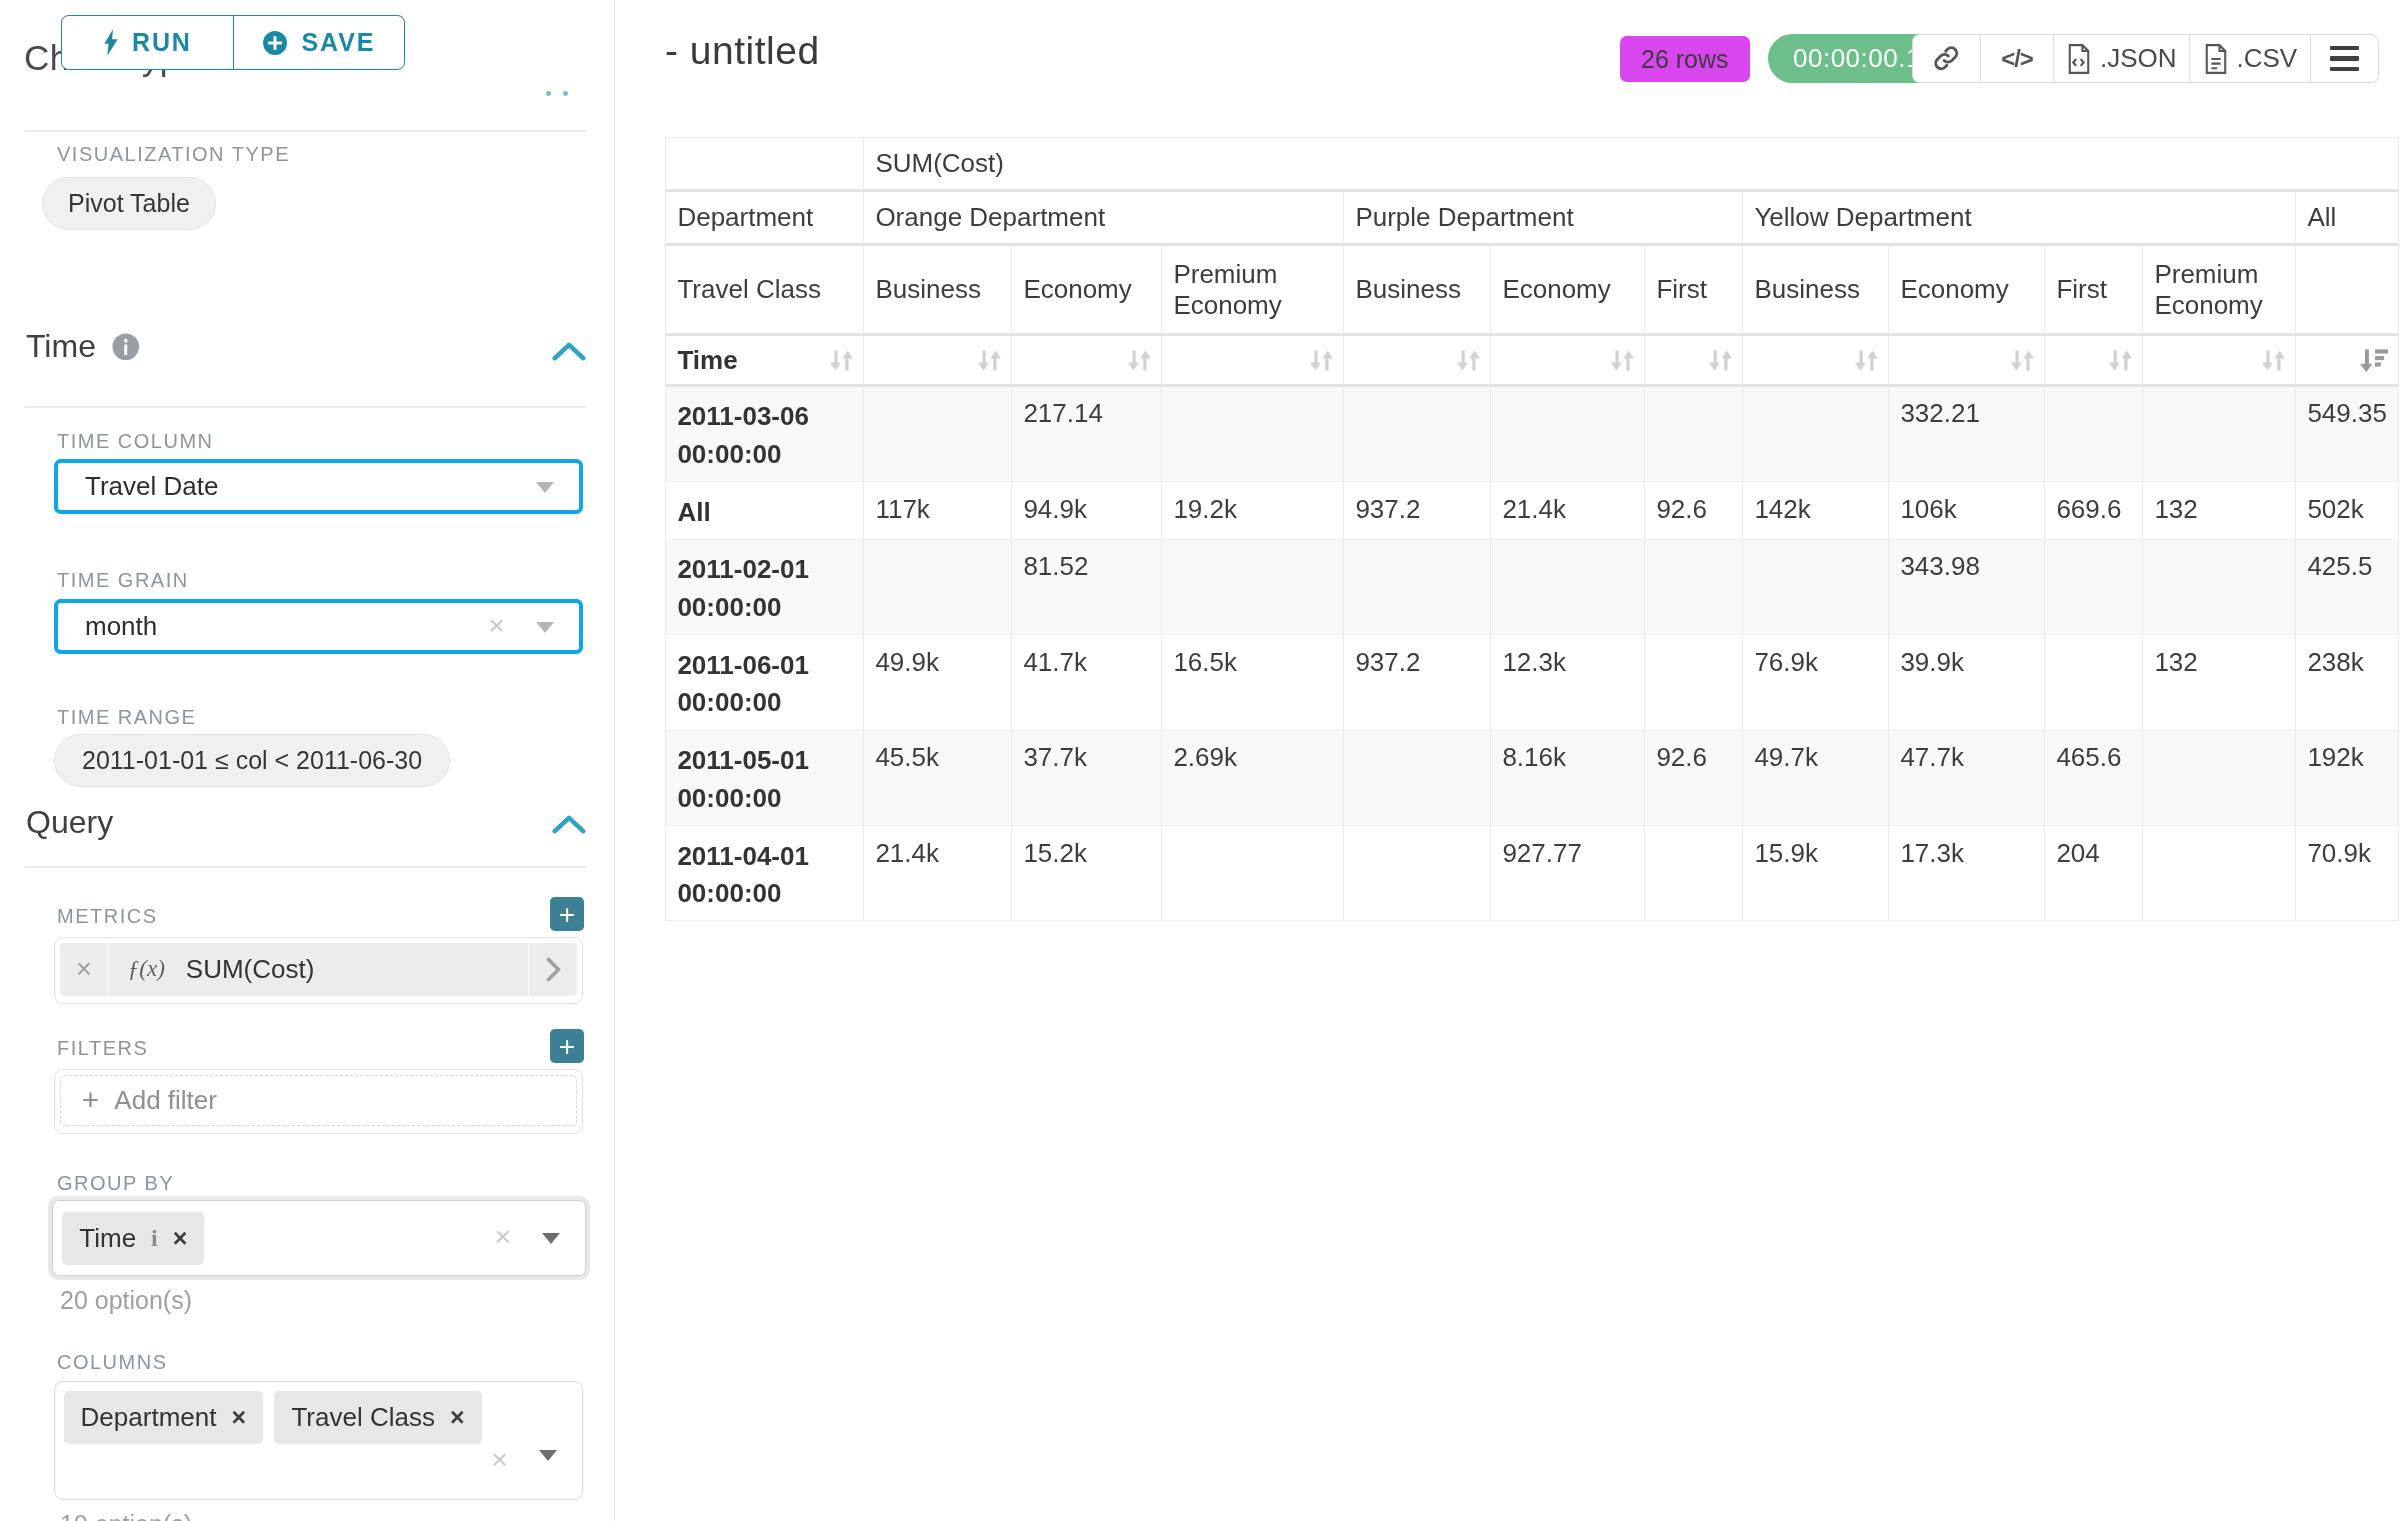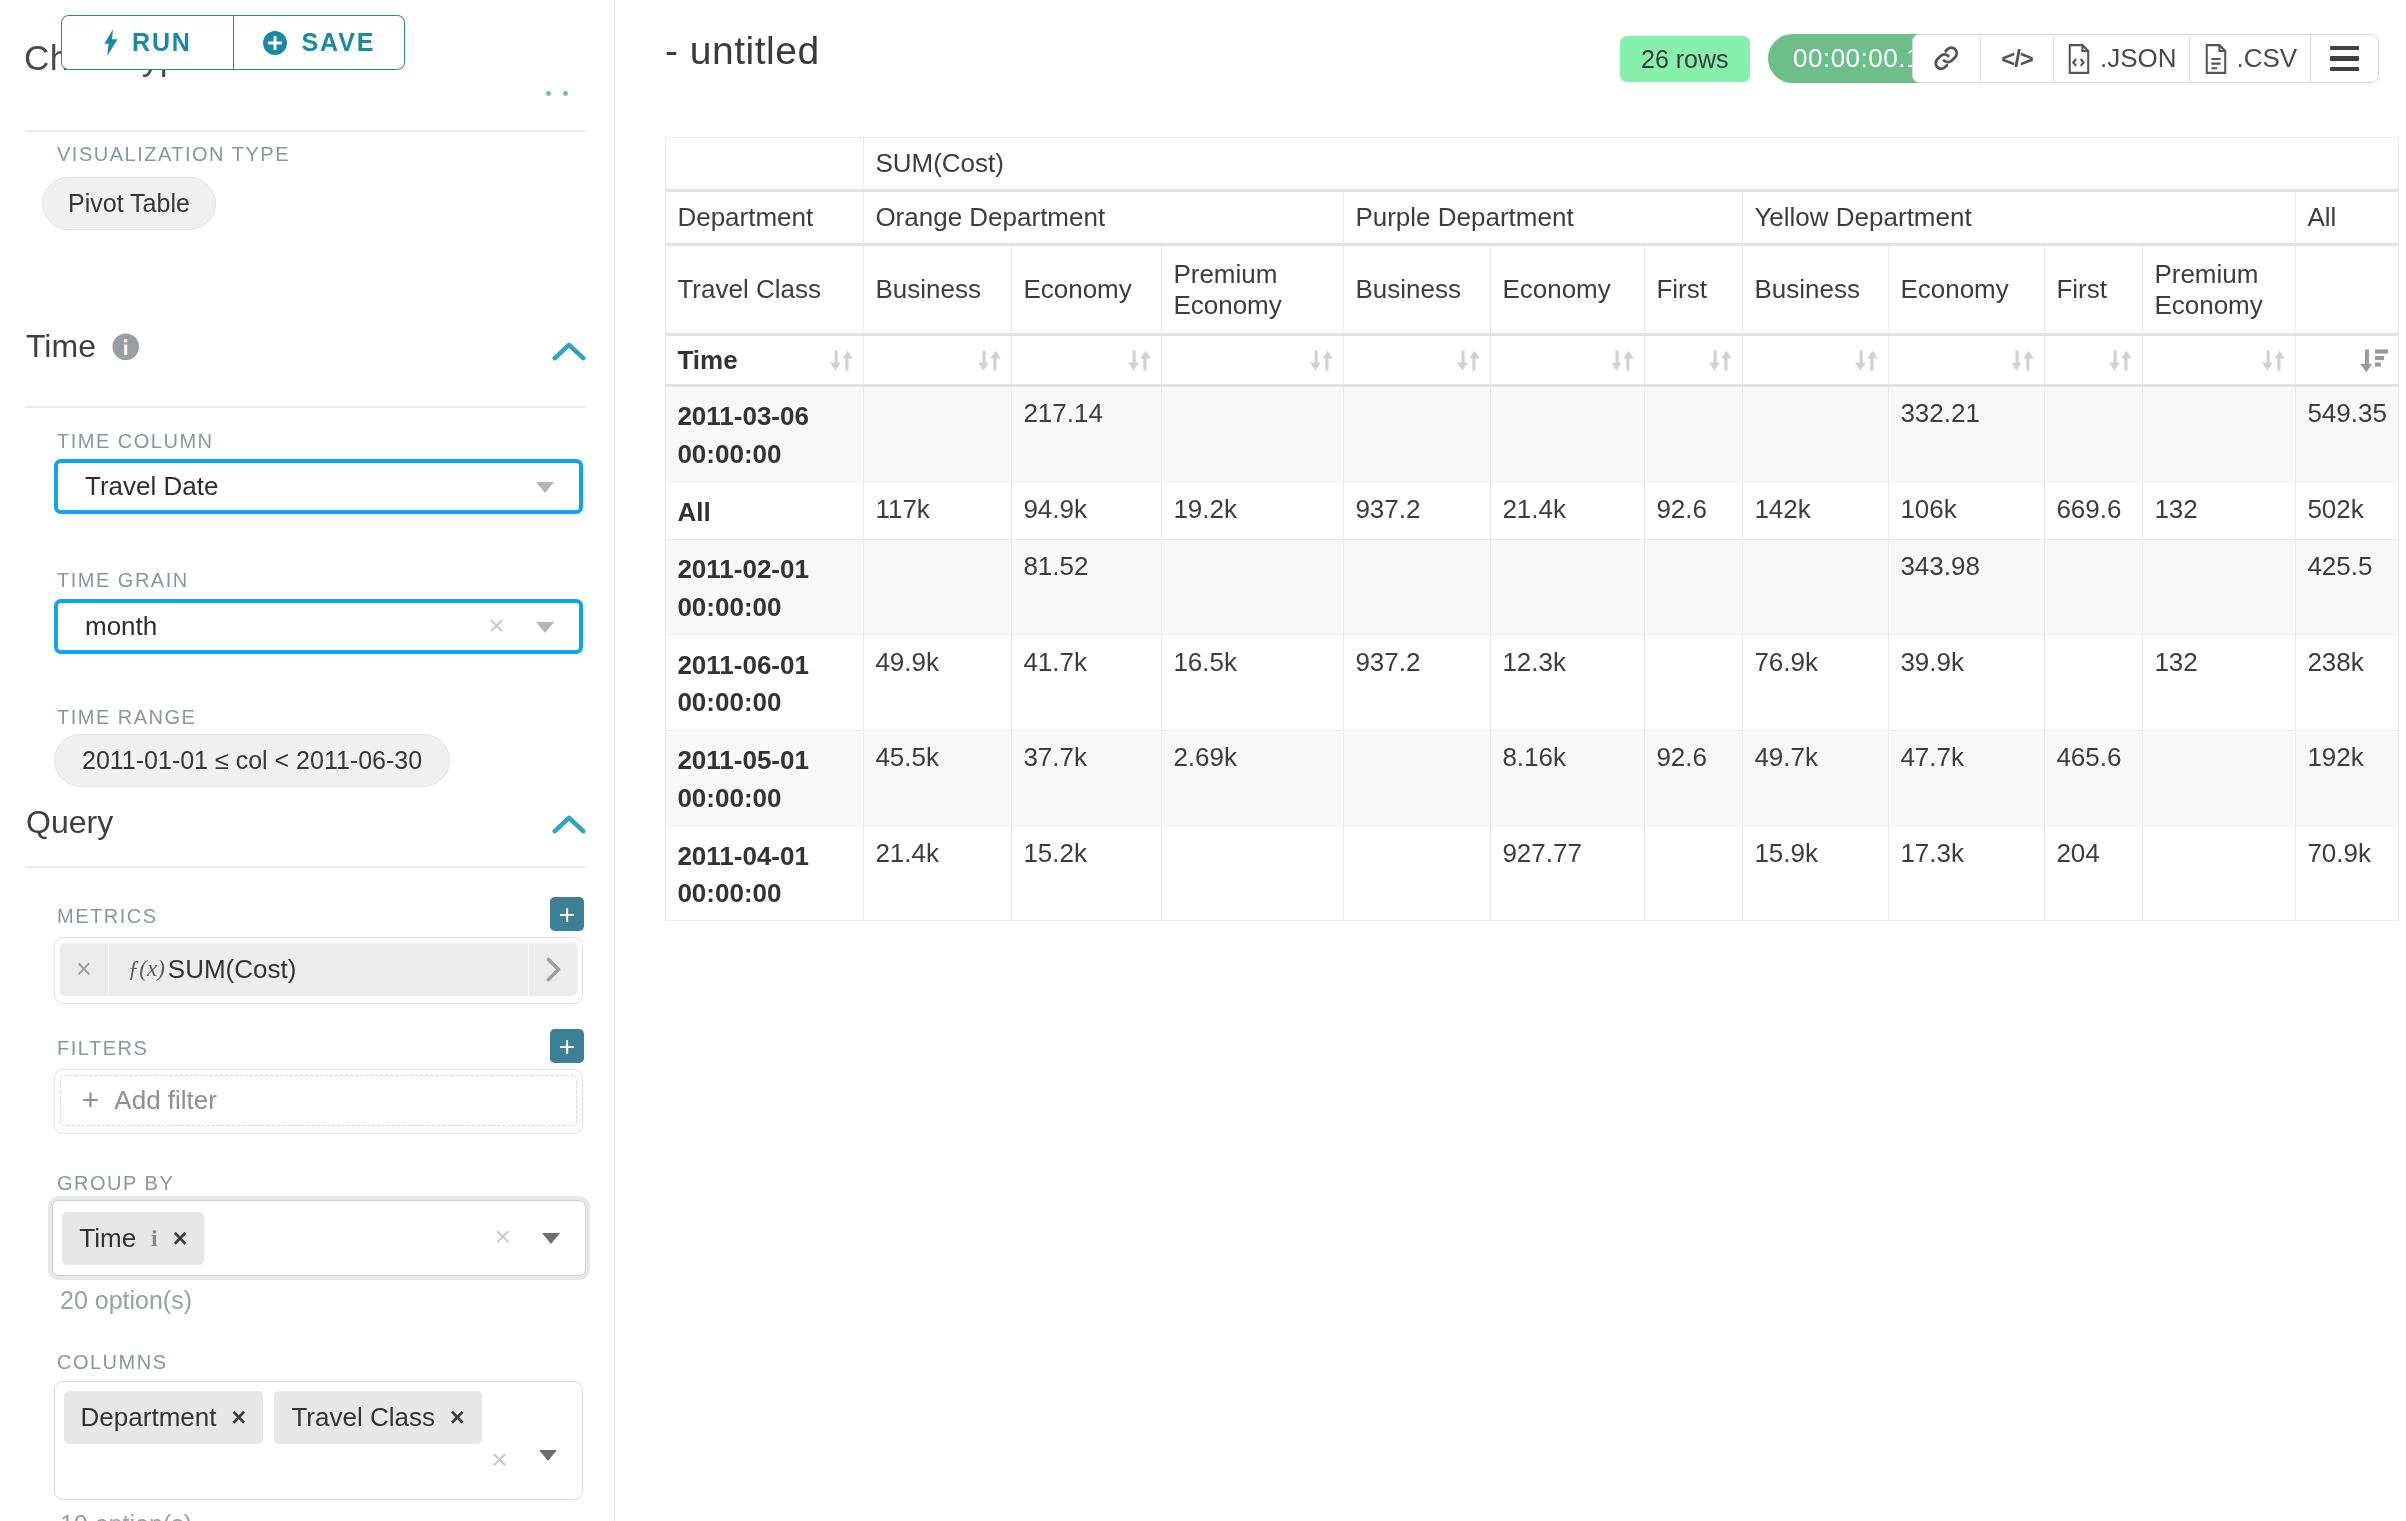--- a/index.html
+++ b/index.html
@@ -28,21 +28,21 @@
   .select { position:absolute; left:54px; width:529px; height:55px; border:4px solid #0ea5e9; border-radius:6.7px; background:#fff; display:flex; align-items:center; }
   .select .val { margin-left:27px; font-size:26px; color:#2e2e2e; }
   .caret { position:absolute; right:25px; top:50%; margin-top:-4.8px; width:0; height:0; border-left:9.5px solid transparent; border-right:9.5px solid transparent; border-top:11.4px solid #b5b5b5; }
   .clear-x { position:absolute; right:74px; top:50%; transform:translateY(-54%); font-size:28.5px; color:#c9c9c9; }
 
   .plus-btn { position:absolute; left:550px; width:34px; height:34px; border-radius:4.8px; background:#3d7f95; color:#fff; display:flex; align-items:center; justify-content:center; font-size:28.5px; font-weight:400; line-height:1; cursor:pointer; }
 
   .metric-box { position:absolute; left:54px; top:937px; width:529px; height:67px; border:1.9px solid #e0e0e0; border-radius:8.6px; padding:4.8px; background:#fff; }
   .metric-chip { display:flex; height:53px; background:#ececec; border-radius:4.8px; align-items:stretch; }
   .metric-chip .xseg { width:49px; display:flex; align-items:center; justify-content:center; color:#9e9e9e; font-size:27px; border-right:1.9px solid #f9f9f9; }
-  .metric-chip .mlabel { flex:1; display:flex; align-items:center; gap:3px; padding-left:19px; }
+  .metric-chip .mlabel { flex:1; display:flex; align-items:center; gap:21px; padding-left:19px; }
   .metric-chip .fx { font-style:italic; font-size:23px; color:#5f5f5f; font-family:"Liberation Serif","DejaVu Serif",serif; }
   .metric-chip .mtext { font-size:26px; color:#333; }
   .metric-chip .cseg { width:49px; display:flex; align-items:center; justify-content:center; border-left:1.9px solid #f9f9f9; }
 
   .addfilter-box { position:absolute; left:54px; top:1069px; width:529px; height:65px; border:1.9px solid #e0e0e0; border-radius:8.6px; padding:4.8px; background:#fff; }
   .addfilter-inner { height:51px; border:1.9px dashed #d4d4d4; border-radius:4.8px; display:flex; align-items:center; gap:15px; padding-left:21px; color:#8f8f8f; }
   .addfilter-inner .plus { font-size:30px; line-height:1; }
   .addfilter-inner .txt { font-size:26px; }
 
   .gb-outer { position:absolute; left:48px; top:1196px; width:542px; height:84px; background:#e8e8e8; border-radius:10.5px; padding:3.8px; }
@@ -53,21 +53,21 @@
 
   .cols-box { position:absolute; left:54px; top:1381px; width:529px; height:119px; border:1.9px solid #d9d9d9; border-radius:8.6px; background:#fff; padding:8.6px; }
   .cols-box .chips { display:flex; gap:11.4px; }
   .cols-box .clear-x { top:61px; transform:none; }
   .cols-box .caret { top:68px; margin-top:0; }
 
   .optcount { position:absolute; left:60px; font-size:25px; color:#9aa0a3; }
 
   
   .main-title { position:absolute; left:665px; top:28.5px; font-size:39px; font-weight:400; color:#3a3a3a; letter-spacing:0.5px; }
-  .rows-badge { position:absolute; left:1620px; top:36px; height:46px; display:flex; align-items:center; padding:0 21px; background:#86efac; border-radius:6.7px; font-size:25px; color:#3c3c3c; }
+  .rows-badge { position:absolute; left:1620px; top:36px; height:46px; display:flex; align-items:center; padding:0 21px; background:#d946ef; border-radius:6.7px; font-size:25px; color:#3c3c3c; }
   .timer-badge { position:absolute; left:1768px; top:34px; height:49px; display:flex; align-items:center; padding:0 25px; border-radius:25px; font-size:26px; color:#fff; letter-spacing:0.5px; }
   .export-group { position:absolute; left:1912px; top:34px; height:49px; display:flex; background:#fff; border:1px solid #d9d9d9; border-radius:7.6px; overflow:hidden; }
   .export-group .seg { display:flex; align-items:center; justify-content:center; gap:7.6px; cursor:pointer; color:#4a4a4a; font-size:26px; }
   .export-group .seg + .seg { border-left:1px solid #dedede; }
   .seg-link { width:67px; } .seg-code { width:73px; } .seg-json { width:136px; } .seg-csv { width:121px; } .seg-menu { width:68px; }
   .code-glyph { font-size:24px; font-weight:700; color:#555; letter-spacing:-1px; }
   .burger { display:flex; flex-direction:column; gap:5.7px; }
   .burger i { display:block; width:28.5px; height:4.8px; background:#3f3f3f; border-radius:1px; }
 
   

